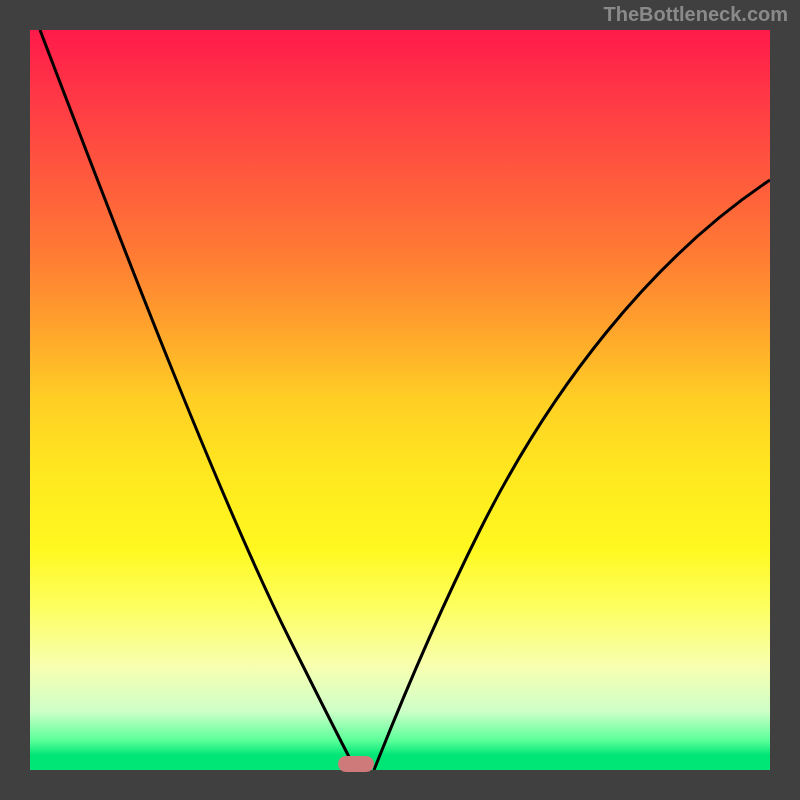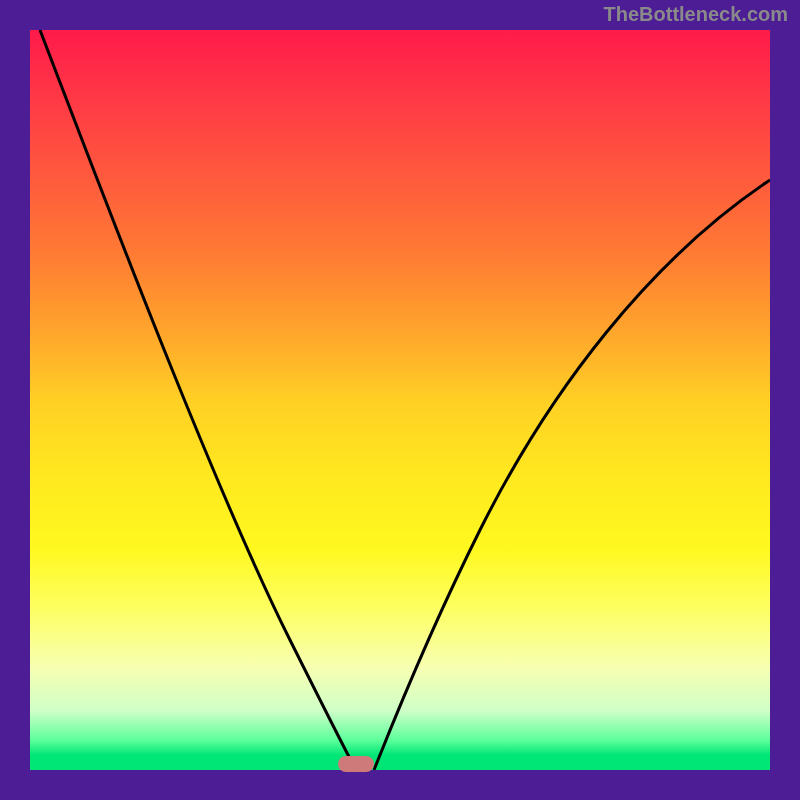--- a/index.html
+++ b/index.html
@@ -1,16 +1,16 @@
 <!DOCTYPE html>
 <html><head>
 <meta charset="utf-8">
 <style>
 html,body{margin:0;padding:0;width:800px;height:800px;overflow:hidden;background:#000}
-.frame{position:absolute;left:0;top:0;width:800px;height:800px;background:#4c1d95}
+.frame{position:absolute;left:0;top:0;width:800px;height:800px;background:#404040}
 .plot{position:absolute;left:30px;top:30px;width:740px;height:740px;
   background:linear-gradient(to bottom,
     #ff1a4a 0%,
     #ff3b45 10%,
     #ff5a3d 20%,
     #ff7a34 30%,
     #ffa22c 40%,
     #ffcf24 50%,
     #ffe81f 60%,
     #fff81f 70%,

